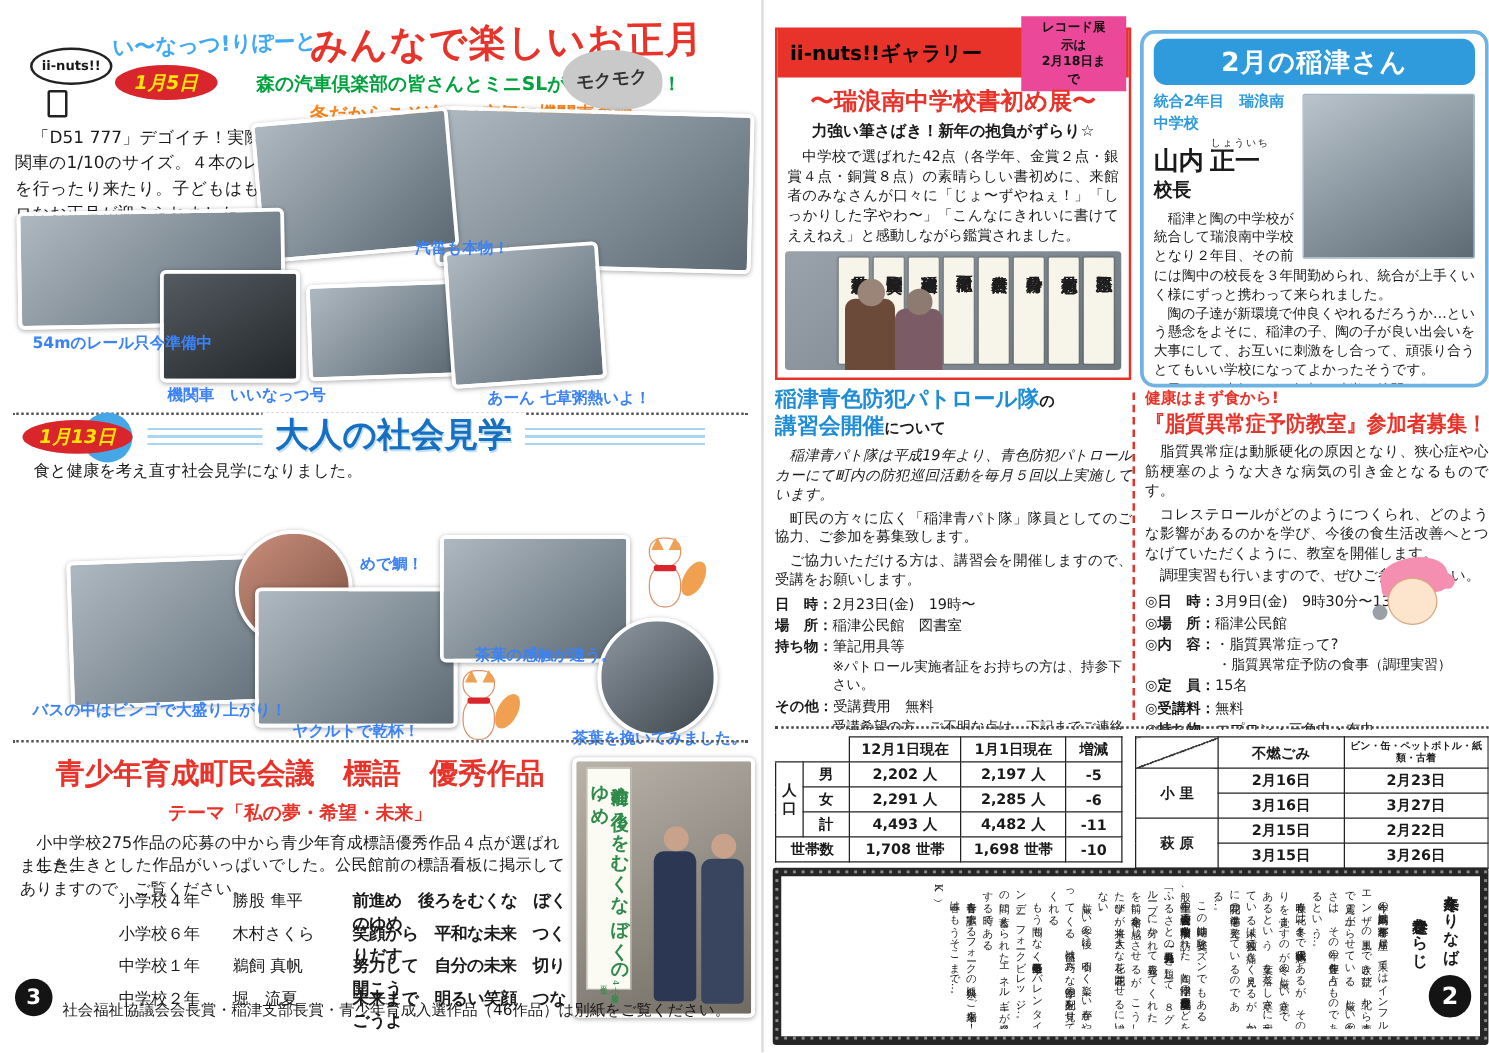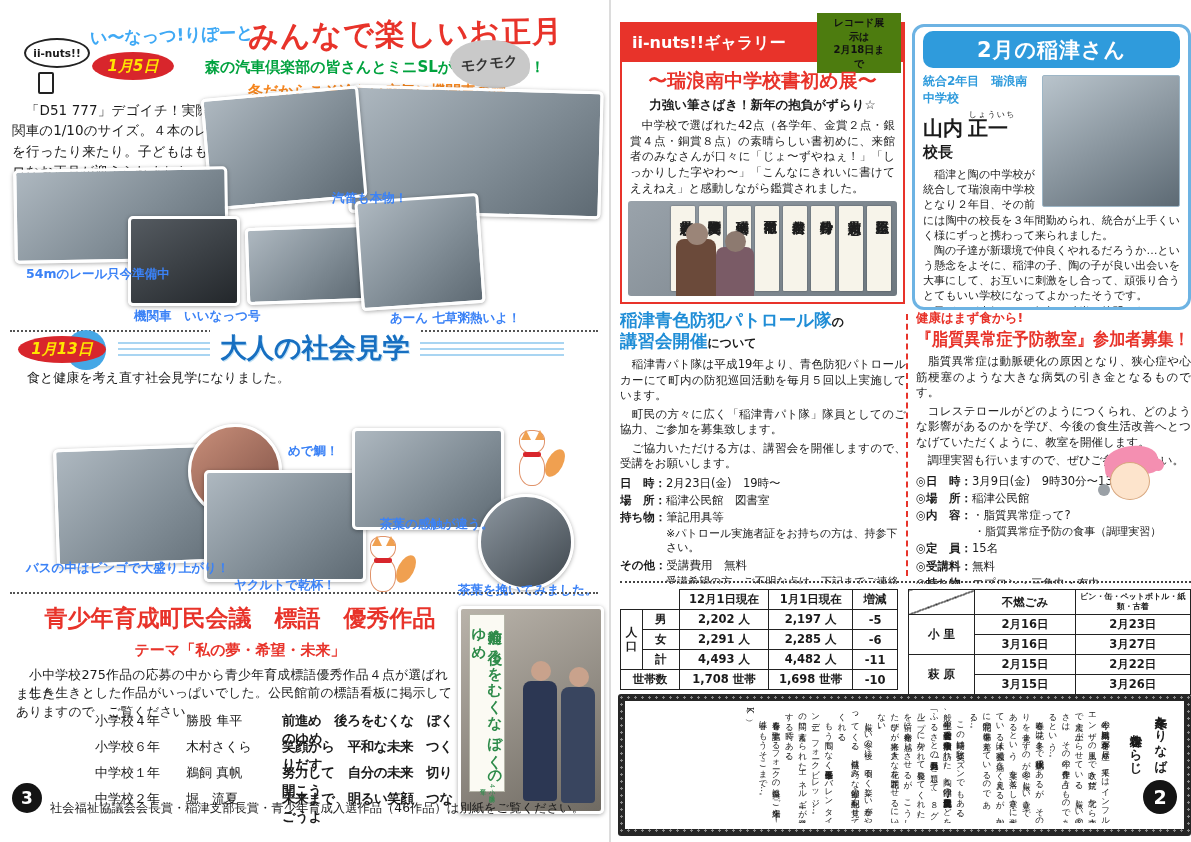--- a/index.html
+++ b/index.html
@@ -190,22 +190,22 @@
   </div>
   <div class="abs" style="left:50px;top:800px;font-size:12.3px;">社会福祉協議会会長賞・稲津支部長賞・青少年育成入選作品（46作品）は別紙をご覧ください。</div>
 </div>
 
 <div class="abs" style="left:609px;top:0;width:2px;height:842px;background:#dcdcdc;"></div>
 
 <div class="abs" style="left:610px;top:0;width:581px;height:842px;">
 
   <div class="abs" style="left:10px;top:22px;width:285px;height:282px;border:2.5px solid #e8332a;background:#fff;display:flex;flex-direction:column;">
     <div style="display:flex;background:#e8332a;height:38px;align-items:center;flex:0 0 auto;">
-      <span style="color:#ffffff;font-weight:bold;font-size:16px;padding-left:10px;flex:1;">ii-nuts!!ギャラリー</span>
-      <span style="background:#4d7c0f;color:#111;font-weight:bold;font-size:10px;line-height:1.35;text-align:center;width:84px;margin:2px 2px 2px 0;padding:3px 15px;">
+      <span style="color:#000000;font-weight:bold;font-size:16px;padding-left:10px;flex:1;">ii-nuts!!ギャラリー</span>
+      <span style="background:#ec4899;color:#111;font-weight:bold;font-size:10px;line-height:1.35;text-align:center;width:84px;margin:2px 2px 2px 0;padding:3px 15px;">
         <span style="display:block;">レコード展示は</span>
         <span style="display:block;">2月18日まで</span>
       </span>
     </div>
     <div style="color:#e8332a;font-weight:bold;font-size:19px;text-align:center;margin-top:6px;">〜瑞浪南中学校書初め展〜</div>
     <div style="font-size:12.5px;font-weight:bold;text-align:center;margin-top:3px;">力強い筆さばき！新年の抱負がずらり☆</div>
     <div style="font-size:11.5px;line-height:1.36;text-align:justify;margin:4px 8px 0;">　中学校で選ばれた42点（各学年、金賞２点・銀賞４点・銅賞８点）の素晴らしい書初めに、来館者のみなさんが口々に「じょ〜ずやねぇ！」「しっかりした字やわ〜」「こんなにきれいに書けてええねえ」と感動しながら鑑賞されました。</div>
     <div style="position:relative;margin:5px 6px 6px;flex:1;background:linear-gradient(140deg,#9aa3ab,#6e7880);border-radius:3px;overflow:hidden;">
       <div style="position:absolute;inset:0;display:flex;flex-direction:row-reverse;justify-content:flex-start;gap:4px;padding:5px 6px;">
         <span class="v-strip">堅忍不抜</span>
@@ -243,21 +243,21 @@
     <p style="font-size:11px;line-height:1.38;text-align:justify;">　子どもが大好きで、毎朝７時半に校門であいさつをするのが楽しみな先生の専門は、社会（歴史）。子どもの頃の恩師の先生に憧れ、八百屋さんのお父さんの応援もあって今の自分があるそうです。</p>
   </div>
 
   <div class="abs" style="left:10px;top:310px;width:286px;height:274px;overflow:hidden;">
     <div style="line-height:1.2;">
       <span style="color:#1f8dd6;font-weight:bold;font-size:17.5px;">稲津青色防犯パトロール隊</span><span style="font-size:12px;font-weight:bold;">の</span>
     </div>
     <div style="line-height:1.2;">
       <span style="color:#1f8dd6;font-weight:bold;font-size:17.5px;">講習会開催</span><span style="font-size:12px;font-weight:bold;">について</span>
     </div>
-    <p class="flow-para" style="margin-top:5px;">　稲津青パト隊は平成19年より、青色防犯パトロールカーにて町内の防犯巡回活動を毎月５回以上実施しています。</p>
+    <p class="flow-para" style="margin-top:5px;font-style:italic;">　稲津青パト隊は平成19年より、青色防犯パトロールカーにて町内の防犯巡回活動を毎月５回以上実施しています。</p>
     <p class="flow-para">　町民の方々に広く「稲津青パト隊」隊員としてのご協力、ご参加を募集致します。</p>
     <p class="flow-para" style="margin-bottom:4px;">　ご協力いただける方は、講習会を開催しますので、受講をお願いします。</p>
     <div class="detail-line"><span class="lab">日　時：</span><span>2月23日(金)　19時〜</span></div>
     <div class="detail-line"><span class="lab">場　所：</span><span>稲津公民館　図書室</span></div>
     <div class="detail-line"><span class="lab">持ち物：</span><span>筆記用具等</span></div>
     <div class="detail-sub">※パトロール実施者証をお持ちの方は、持参下さい。</div>
     <div class="detail-line"><span class="lab">その他：</span><span>受講費用　無料</span></div>
     <div class="detail-sub">受講希望の方、ご不明な点は、下記までご連絡ください。</div>
 
   </div>

